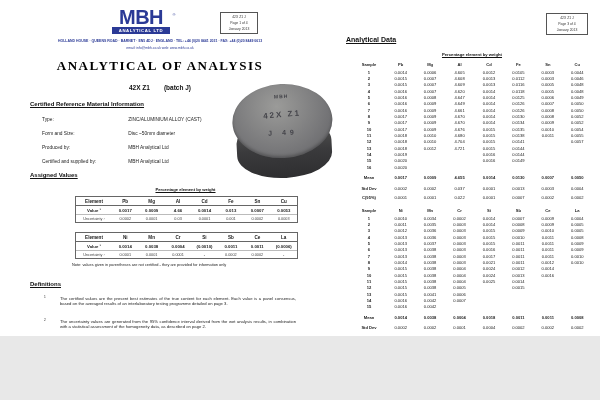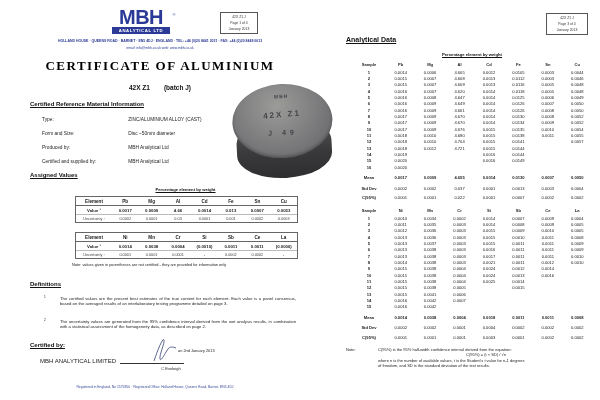--- a/index.html
+++ b/index.html
@@ -1,16 +1,16 @@
 <!DOCTYPE html>
 <html><head>
 <meta charset="utf-8">
 <style>
   html,body{margin:0;padding:0;background:#e8e8e8;}
-  .canvas{position:relative;width:600px;height:400px;background:#ffffff;overflow:hidden;
+  .canvas{position:relative;width:600px;height:336px;background:#ffffff;overflow:hidden;
           font-family:"Liberation Sans",sans-serif;color:#1a1a1a;}
 
   
   .logo{position:absolute;left:112px;top:8px;width:58px;text-align:center;}
   .logo-mbh{position:relative;font-size:20px;font-weight:bold;color:#2b3a96;line-height:18px;letter-spacing:-0.5px;}
   .logo-reg{position:absolute;top:-2px;right:-5px;font-size:4px;font-weight:normal;}
   .logo-band{background:#2b3a96;color:#ffffff;font-size:4.3px;font-weight:bold;letter-spacing:0.6px;padding:1px 0;margin-top:1px;}
 
   .refbox{position:absolute;border:1px solid #555;text-align:center;font-size:3.4px;line-height:1.8;padding:1px 1px;color:#333;background:#fff;}
   .refbox-left{left:220px;top:12px;width:34px;}
@@ -108,21 +108,21 @@
 
   <div class="refbox refbox-left">
     <div>42X Z1 J</div>
     <div>Page 1 of 4</div>
     <div>January 2013</div>
   </div>
 
   <div class="address">HOLLAND HOUSE · QUEENS ROAD · BARNET · EN5 4DJ · ENGLAND · TEL: +44 (0)20 8441 2031 · FAX: +44 (0)20 8449 0613</div>
   <div class="contact">email: info@mbh.co.uk    web: www.mbh.co.uk</div>
 
-  <div class="title">CERTIFICATE  OF  ALUMINIUM</div>
+  <div class="title">ANALYTICAL  OF  ANALYSIS</div>
 
   <div class="subtitle">
     <span>42X Z1</span>
     <span>(batch J)</span>
   </div>
 
   <div class="section-head h-crm">Certified Reference Material Information</div>
 
   <div class="info-row" style="top:117px">
     <span class="info-label">Type:</span>

